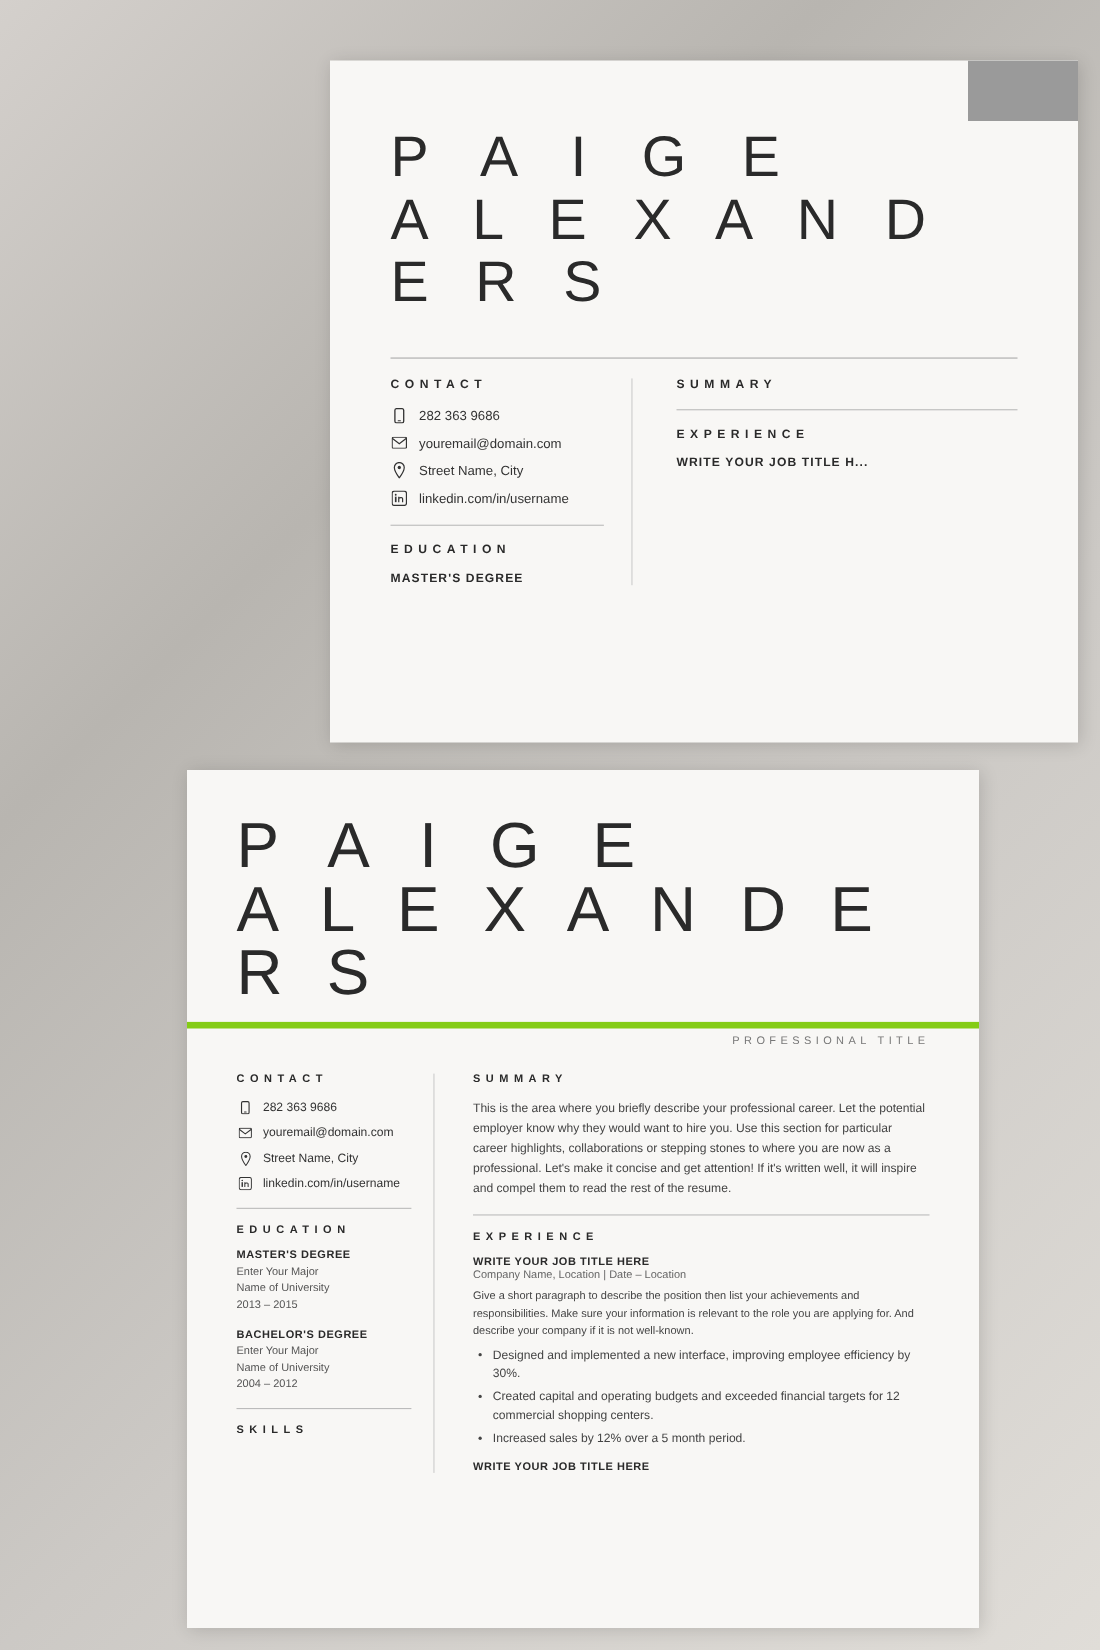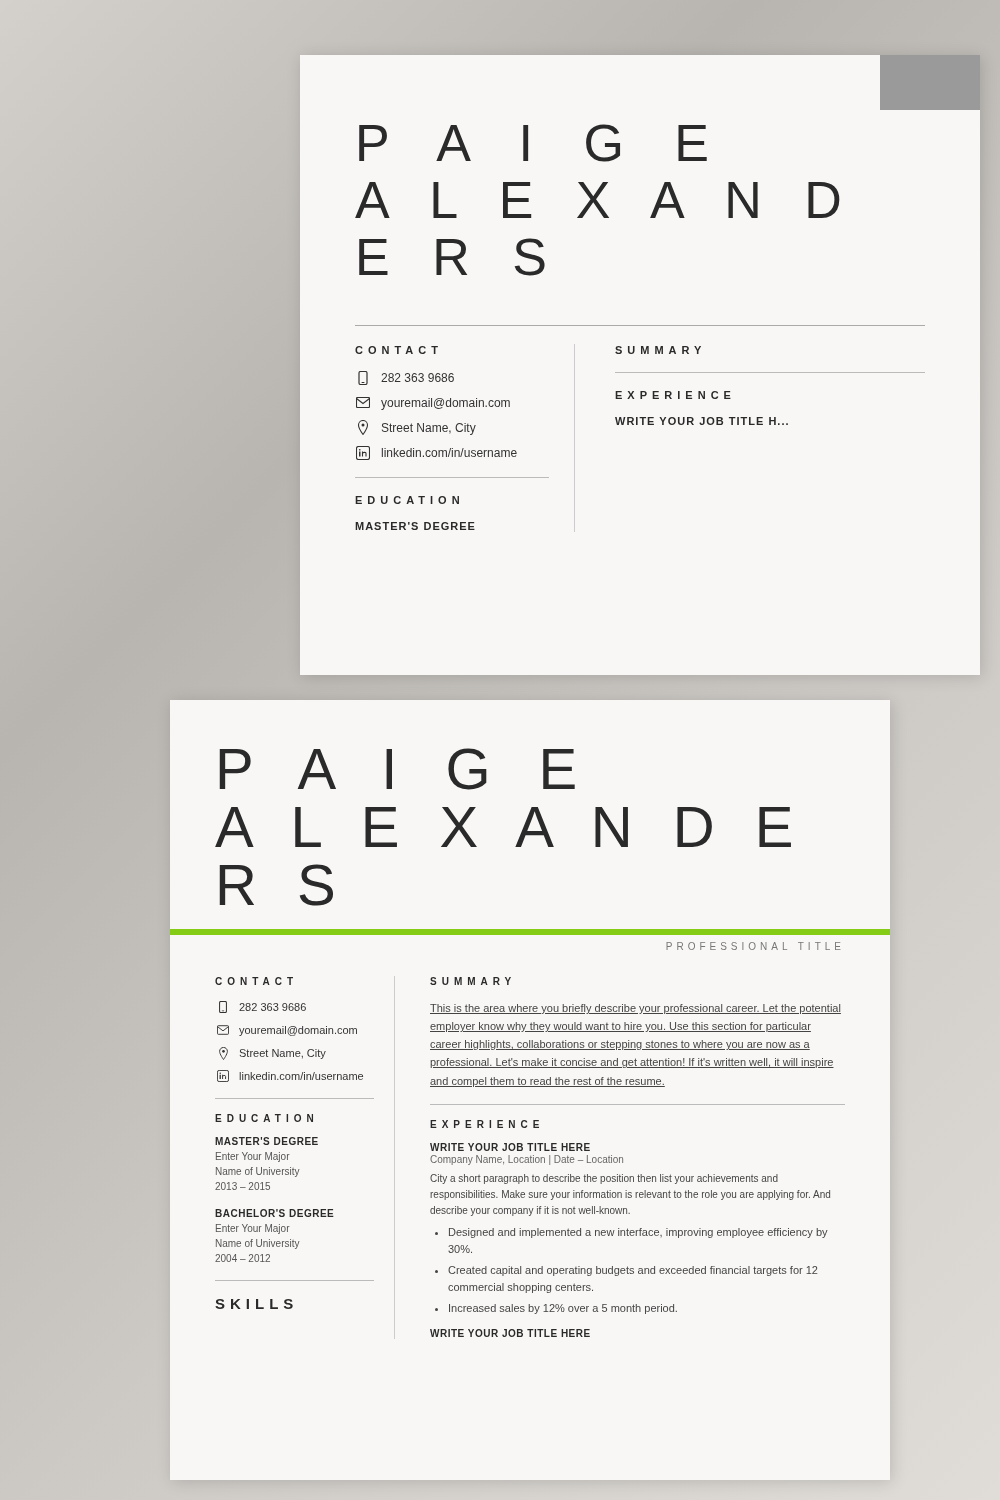--- a/index.html
+++ b/index.html
@@ -255,21 +255,20 @@
     .edu-block {
       margin-bottom: 14px;
     }
 
     .bottom-summary-text {
       font-family: 'Arial', sans-serif;
       font-size: 11px;
       color: #444;
       line-height: 1.65;
       margin-bottom: 14px;
-      text-decoration: underline;
     }
 
     .exp-job-title {
       font-family: 'Arial', sans-serif;
       font-size: 10px;
       font-weight: 700;
       letter-spacing: 0.5px;
       color: #2a2a2a;
       text-transform: uppercase;
       margin-bottom: 1px;
@@ -295,21 +294,21 @@
     .exp-bullets li {
       font-family: 'Arial', sans-serif;
       font-size: 11px;
       color: #444;
       line-height: 1.6;
       margin-bottom: 3px;
     }
 
     .skills-title {
       font-family: 'Trebuchet MS', sans-serif;
-      font-size: 15px;
+      font-size: 10px;
       font-weight: 700;
       letter-spacing: 5px;
       color: #2a2a2a;
       text-transform: uppercase;
       margin-top: 4px;
     }
 
     .write-job-title {
       font-family: 'Arial', sans-serif;
       font-size: 10px;
@@ -482,21 +481,21 @@
     <div class="bottom-col-right">
       <div class="bottom-section-title">SUMMARY</div>
       <div class="bottom-summary-text">This is the area where you briefly describe your professional career. Let the potential employer know why they would want to hire you. Use this section for particular career highlights, collaborations or stepping stones to where you are now as a professional. Let's make it concise and get attention! If it's written well, it will inspire and compel them to read the rest of the resume.</div>
 
       <hr class="bottom-section-divider">
 
       <div class="bottom-section-title">EXPERIENCE</div>
 
       <div class="exp-job-title">WRITE YOUR JOB TITLE HERE</div>
       <div class="exp-company">Company Name, Location | Date – Location</div>
-      <div class="exp-desc">City a short paragraph to describe the position then list your achievements and responsibilities. Make sure your information is relevant to the role you are applying for. And describe your company if it is not well-known.</div>
+      <div class="exp-desc">Give a short paragraph to describe the position then list your achievements and responsibilities. Make sure your information is relevant to the role you are applying for. And describe your company if it is not well-known.</div>
       <ul class="exp-bullets">
         <li>Designed and implemented a new interface, improving employee efficiency by 30%.</li>
         <li>Created capital and operating budgets and exceeded financial targets for 12 commercial shopping centers.</li>
         <li>Increased sales by 12% over a 5 month period.</li>
       </ul>
 
       <div class="write-job-title">WRITE YOUR JOB TITLE HERE</div>
     </div>
   </div>
 </div>

